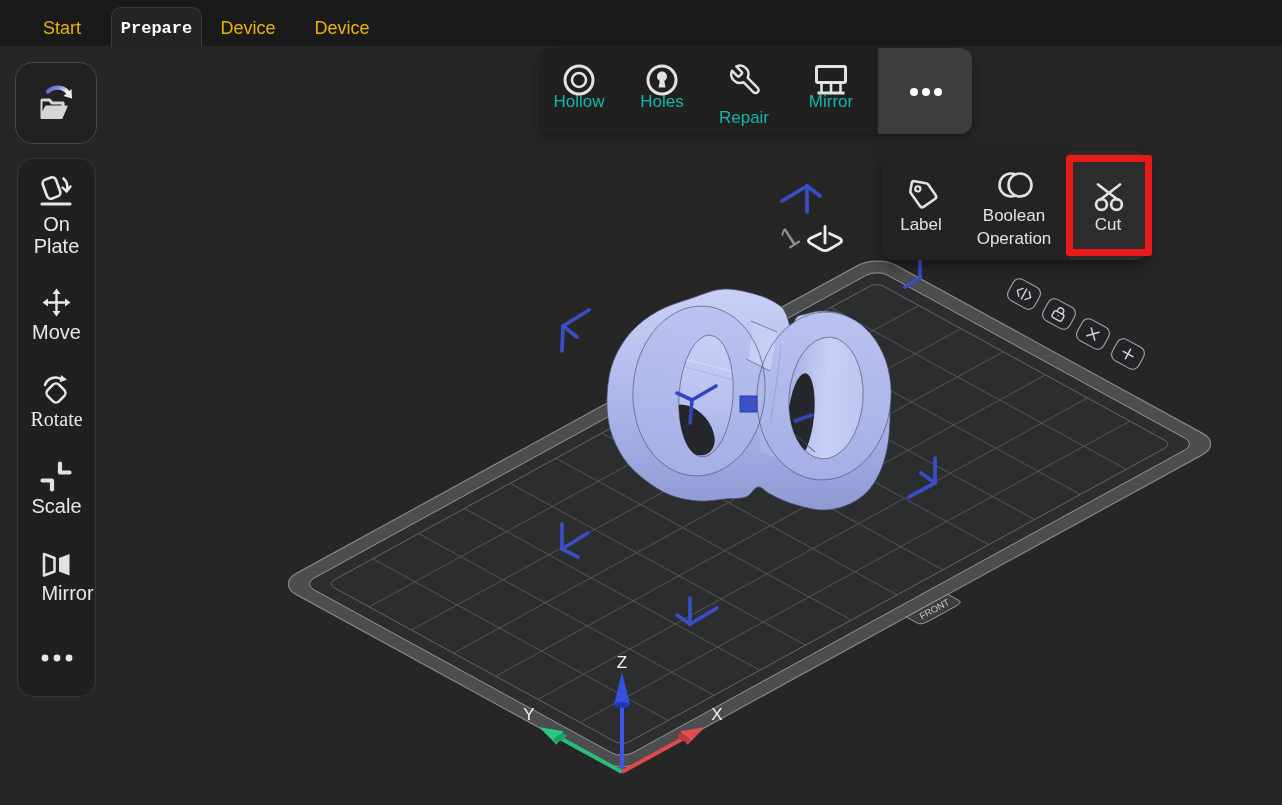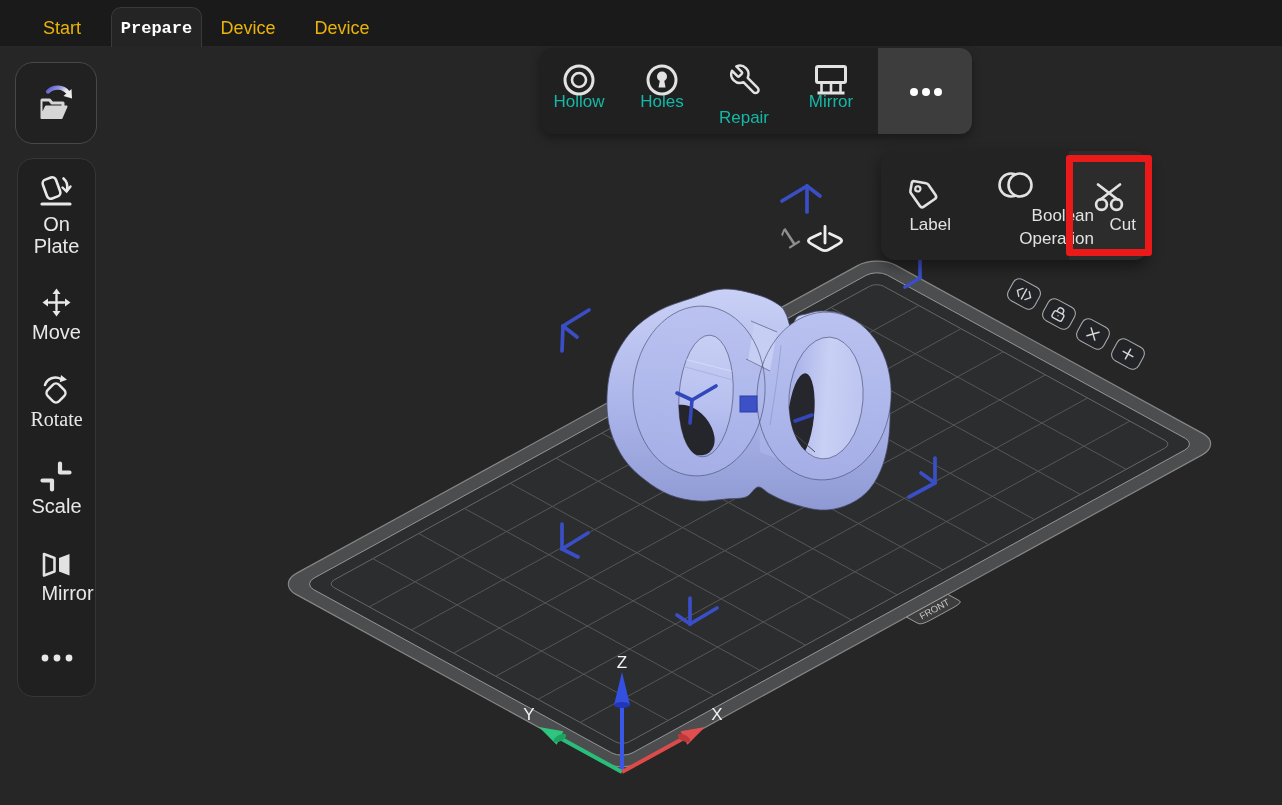--- a/index.html
+++ b/index.html
@@ -27,21 +27,21 @@
     border-radius:12px; z-index:5; box-shadow:0 4px 10px rgba(0,0,0,0.35); }
   #morebtn { left:878px; top:48px; width:94px; height:86px; background:#3d3d3d;
     border-radius:0 12px 12px 0; z-index:6; }
   .ttool { top:92px; text-align:center; color:#14b8a6; font-size:17px; z-index:7; width:80px; }
 
   
   #dropdown { left:881px; top:151px; width:267px; height:109px; background:#232323;
     border-radius:14px; z-index:8; box-shadow:0 6px 14px rgba(0,0,0,0.45); }
   #cutcell { left:1069px; top:151px; width:79px; height:109px; background:#2c2c2c;
     border-radius:0 14px 14px 0; z-index:9; }
-  .dtext { text-align:right; color:#e2e2e2; font-size:17px; z-index:10; }
+  .dtext { text-align:center; color:#e2e2e2; font-size:17px; z-index:10; }
   #redbox { left:1066px; top:155px; width:86px; height:101px; border:7px solid #ea1a1a;
     border-radius:3px; z-index:12; }
   svg.icon { position:absolute; z-index:10; }
 </style>
 </head>
 <body>
 <div id="stage">
 <svg width="1282" height="805" viewBox="0 0 1282 805" style="position:absolute;left:0;top:0">
 <rect x="0" y="0" width="1282" height="805" fill="#262626"></rect>
 <rect x="0" y="0" width="1282" height="46" fill="#1a1a1a"></rect>
@@ -342,21 +342,21 @@
       <path d="M -11,-9 Q -11,-11.5 -8.5,-11.5 L 3,-11.5 Q 4.5,-11.5 5.5,-10.5 L 14.5,-1.5 Q 16.5,0.5 14.5,2.5 L 5,12 Q 3,14 1,12 L -10,1 Q -11,0 -11,-1.5 Z" fill="none" stroke="#e2e2e2" stroke-width="2.6"></path>
       <circle cx="-4" cy="-4.5" r="2.6" fill="none" stroke="#e2e2e2" stroke-width="2.2"></circle>
     </g>
   </svg>
   <div class="abs dtext" style="left:891px;top:215px;width:60px;">Label</div>
 
   <svg class="icon" style="left:994px;top:170px" width="42" height="30" viewBox="0 0 42 30">
     <circle cx="17" cy="15" r="11.5" fill="none" stroke="#e2e2e2" stroke-width="2.6"></circle>
     <circle cx="26" cy="15" r="11.5" fill="#232323" stroke="#e2e2e2" stroke-width="2.6"></circle>
   </svg>
-  <div class="abs dtext" style="left:974px;top:204px;width:80px;line-height:23px;margin-left:40px;">Boolean<br>Operation</div>
+  <div class="abs dtext" style="left:974px;top:204px;width:80px;line-height:23px;">Boolean<br>Operation</div>
 
   <svg class="icon" style="left:1090px;top:178px" width="38" height="38" viewBox="0 0 38 38">
     <g stroke="#e2e2e2" stroke-width="2.7" fill="none" stroke-linecap="round">
       <line x1="8" y1="6.5" x2="27.5" y2="21.5"></line>
       <line x1="30" y1="6.5" x2="10.5" y2="21.5"></line>
       <circle cx="11.5" cy="26.5" r="5.4"></circle>
       <circle cx="26.5" cy="26.5" r="5.4"></circle>
     </g>
   </svg>
   <div class="abs dtext" style="left:1080px;top:215px;width:56px;">Cut</div>

